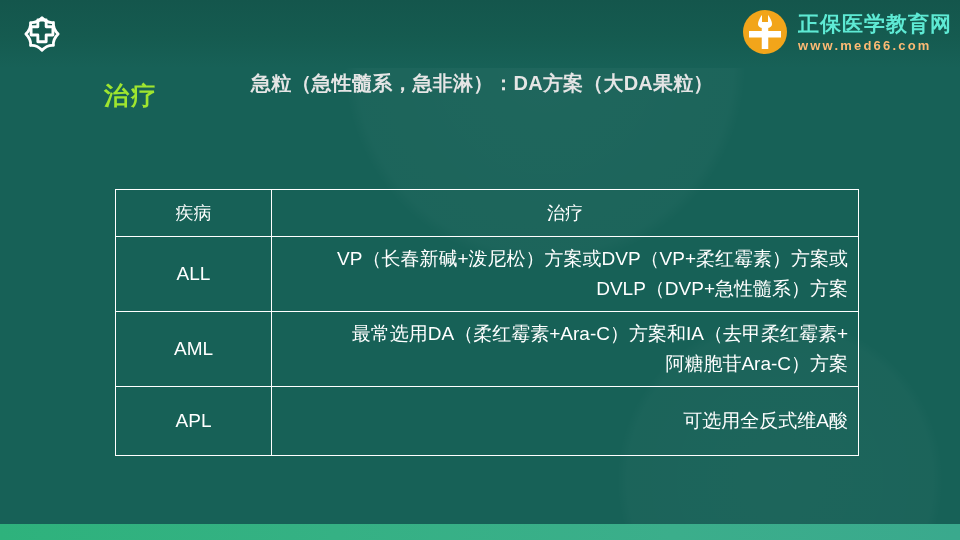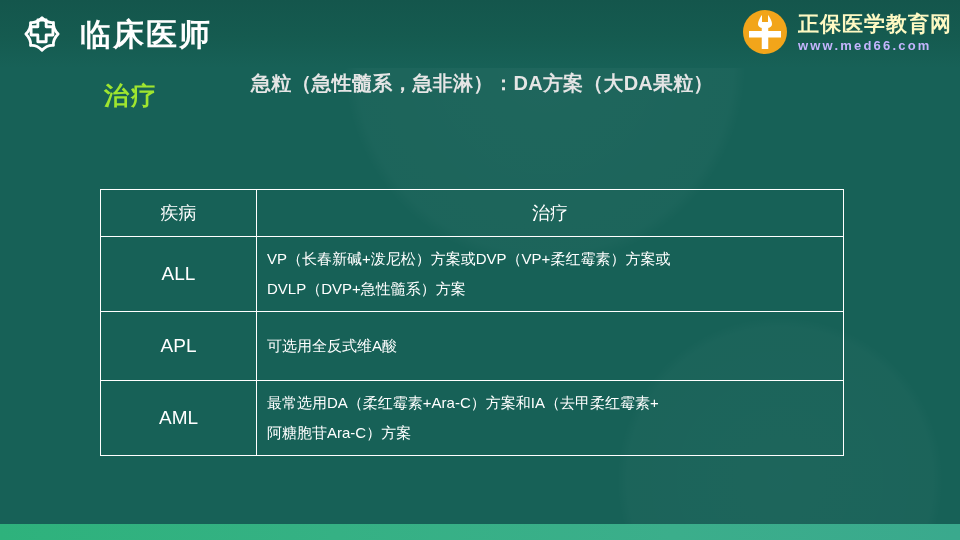--- a/index.html
+++ b/index.html
@@ -73,28 +73,28 @@
     position: absolute;
     right: 8px; top: 7px;
     display: flex;
     align-items: center;
     gap: 8px;
     z-index: 4;
   }
   .brand-right .med-mark { width: 50px; height: 50px; display: block; }
   .brand-right .med-words { display: flex; flex-direction: column; line-height: 1; }
   .brand-right .med-cn {
-    color: #fef9c3;
+    color: #5eead4;
     font-size: 21px;
     font-weight: bold;
     letter-spacing: 1px;
     white-space: nowrap;
   }
   .brand-right .med-url {
-    color: #c4b5fd;
+    color: #fdba74;
     font-size: 13px;
     font-weight: bold;
     letter-spacing: 2.2px;
     margin-top: 5px;
     white-space: nowrap;
   }
 
   
   .section-label {
     position: absolute;
@@ -124,42 +124,42 @@
   .bullet-line sub {
     font-size: 0.62em;
     vertical-align: baseline;
     position: relative;
     top: 4px;
   }
 
   
   .tx-table {
     position: absolute;
-    left: 100px; top: 189px;
+    left: 115px; top: 189px;
     width: 744px;
     border-collapse: collapse;
     table-layout: fixed;
     z-index: 5;
   }
   .tx-table td, .tx-table th {
     border: 1.6px solid #ffffff;
     color: #ffffff;
     vertical-align: middle;
     padding: 0;
   }
   .tx-table .c-dis {
     width: 147px;
     text-align: center;
     font-size: 19px;
     padding: 21px 4px;
     line-height: 26px;
   }
   .tx-table .c-tx {
-    text-align: left;
-    font-size: 15px;
+    text-align: right;
+    font-size: 19px;
     padding: 7px 10px;
     line-height: 30px;
   }
   .tx-table thead .c-dis,
   .tx-table thead .c-tx {
     font-size: 18px;
     font-weight: normal;
     padding: 8px 4px;
   }
   .tx-table thead .c-tx { text-align: center; }
@@ -186,21 +186,20 @@
         <g fill="none" stroke="#ffffff" stroke-width="5.5" stroke-linejoin="round" stroke-linecap="round">
           <path d="M50 5 C58 13 64 15 72 14 C71 22 73 28 81 36
                    C73 44 71 50 72 58 C64 57 58 59 50 67
                    C42 59 36 57 28 58 C29 50 27 44 19 36
                    C27 28 29 22 28 14 C36 15 42 13 50 5 Z" transform="translate(0,14) scale(1.0,1.0)"></path>
           <path d="M42 23 L58 23 L58 36 L71 36 L71 52 L58 52 L58 65
                    L42 65 L42 52 L29 52 L29 36 L42 36 Z"></path>
         </g>
       </svg>
     </span>
-    <span class="brand-title">临床医师</span>
   </div>
 
   <div class="brand-right">
     <span class="mark-wrap">
       <svg class="med-mark" viewBox="0 0 100 100" aria-hidden="true">
         <circle cx="50" cy="50" r="44" fill="#f2a51a"></circle>
         <path d="M44 16 C44 16 36 26 36 34 C36 41 44 42 44 42 L44 16 Z" fill="#ffffff"></path>
         <path d="M56 16 C56 16 64 26 64 34 C64 41 56 42 56 42 L56 16 Z" fill="#ffffff"></path>
         <rect x="43.5" y="30" width="13" height="54" fill="#ffffff"></rect>
         <rect x="18" y="48" width="64" height="13" fill="#ffffff"></rect>
@@ -227,30 +226,30 @@
     </thead>
     <tbody>
       <tr>
         <td class="c-dis">ALL</td>
         <td class="c-tx">
           <div>VP（长春新碱+泼尼松）方案或DVP（VP+柔红霉素）方案或</div>
           <div>DVLP（DVP+急性髓系）方案</div>
         </td>
       </tr>
       <tr>
-        <td class="c-dis">APL</td>
-        <td class="c-tx">
-          <div>可选用全反式维A酸</div>
-        </td>
-      </tr>
-      <tr>
         <td class="c-dis">AML</td>
         <td class="c-tx">
           <div>最常选用DA（柔红霉素+Ara-C）方案和IA（去甲柔红霉素+</div>
           <div>阿糖胞苷Ara-C）方案</div>
         </td>
       </tr>
+      <tr>
+        <td class="c-dis">APL</td>
+        <td class="c-tx">
+          <div>可选用全反式维A酸</div>
+        </td>
+      </tr>
     </tbody>
   </table>
 
   <div class="footer-bar"></div>
 
 </div>
 
 </body></html>

